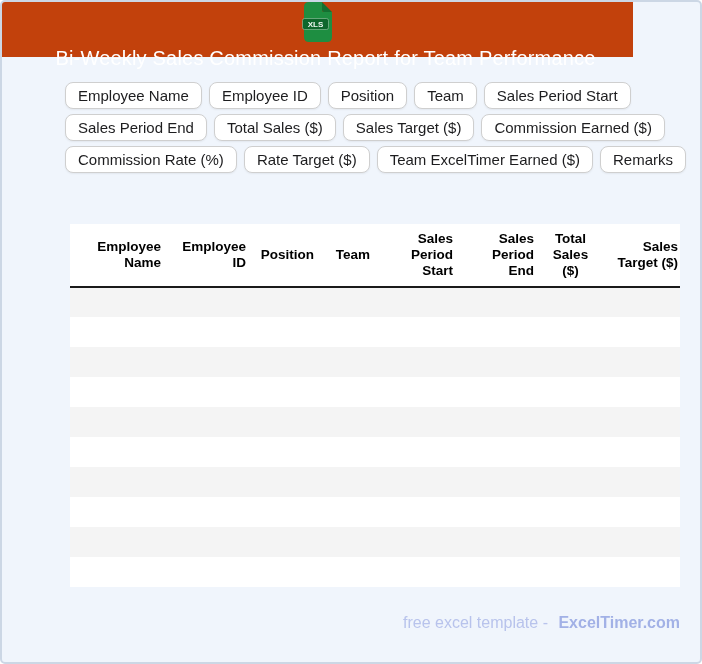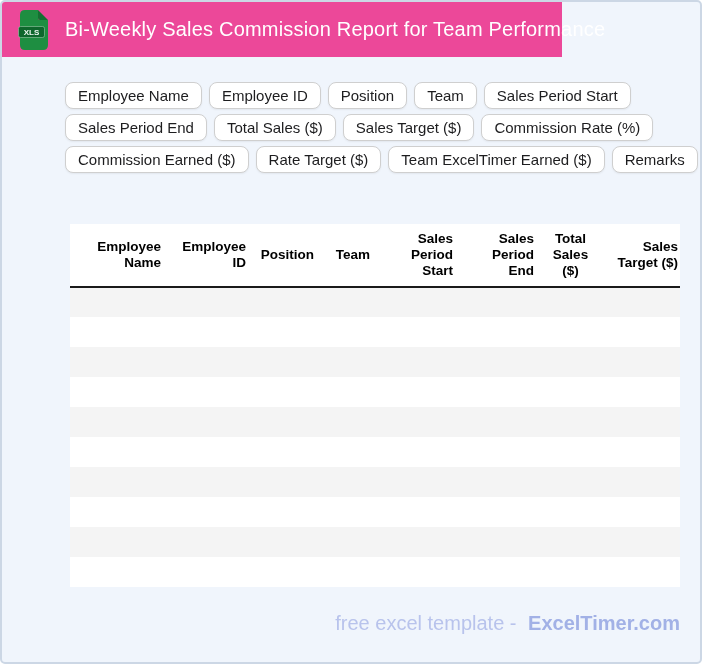--- a/index.html
+++ b/index.html
@@ -9,28 +9,29 @@
     width:702px;height:664px;
     background:#f0f5fc;
     border:2px solid #ccd7e5;
     border-radius:5px;
     overflow:hidden;
     font-family:"Liberation Sans", sans-serif;
   }
   
   .header-bar{
     position:absolute;left:0;top:0;
-    width:560px;height:55px;
-    background:#ec4899;
+    width:631px;height:55px;
+    background:#c2410c;
     display:flex;align-items:center;
     padding-left:16px;
+    flex-direction:column;
   }
   .icon-wrap{width:32px;height:40px;display:inline-flex;margin-right:15px;flex:0 0 auto;}
   .title{
-    margin:0;
+    margin:5px;
     font-size:20px;font-weight:500;letter-spacing:.2px;
     color:#ffffff;white-space:nowrap;
   }
   
   .chips{
     position:absolute;left:63px;top:80px;
     width:640px;
     display:flex;flex-wrap:wrap;
     column-gap:7px;row-gap:5px;
   }
@@ -73,21 +74,21 @@
   .data-table th:nth-child(7){width:65px;text-align:center;}
   .data-table th:nth-child(8){width:77px;padding-right:2px;}
   .data-table td{height:30px;padding:0 4px;}
   .data-table tbody tr:nth-child(odd){background:#f4f4f4;}
   .data-table tbody tr:nth-child(even){background:#ffffff;}
   
   .footer{
     position:absolute;left:68px;top:611px;
     width:610px;
     text-align:right;
-    font-size:20px;line-height:20px;
+    font-size:16px;line-height:20px;
     color:#b8c3ec;
   }
   .footer .brand{
     font-weight:bold;color:#a2b1e6;
     margin-left:6px;text-decoration:none;cursor:pointer;
   }
 </style>
 </head>
 <body>
 
@@ -107,22 +108,22 @@
 
   <div class="chips">
       <div class="chip">Employee Name</div>
       <div class="chip">Employee ID</div>
       <div class="chip">Position</div>
       <div class="chip">Team</div>
       <div class="chip">Sales Period Start</div>
       <div class="chip">Sales Period End</div>
       <div class="chip">Total Sales ($)</div>
       <div class="chip">Sales Target ($)</div>
+      <div class="chip">Commission Earned ($)</div>
       <div class="chip">Commission Rate (%)</div>
-      <div class="chip">Commission Earned ($)</div>
       <div class="chip">Rate Target ($)</div>
       <div class="chip">Team ExcelTimer Earned ($)</div>
       <div class="chip">Remarks</div>
     </div>
 
   <table class="data-table">
     <thead>
       <tr>
           <th>Employee
 Name</th>

